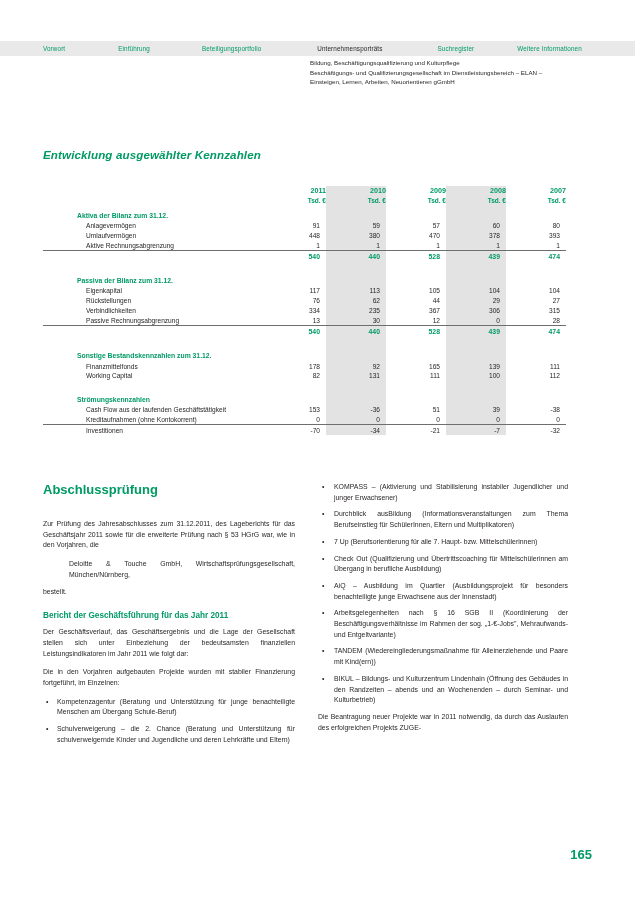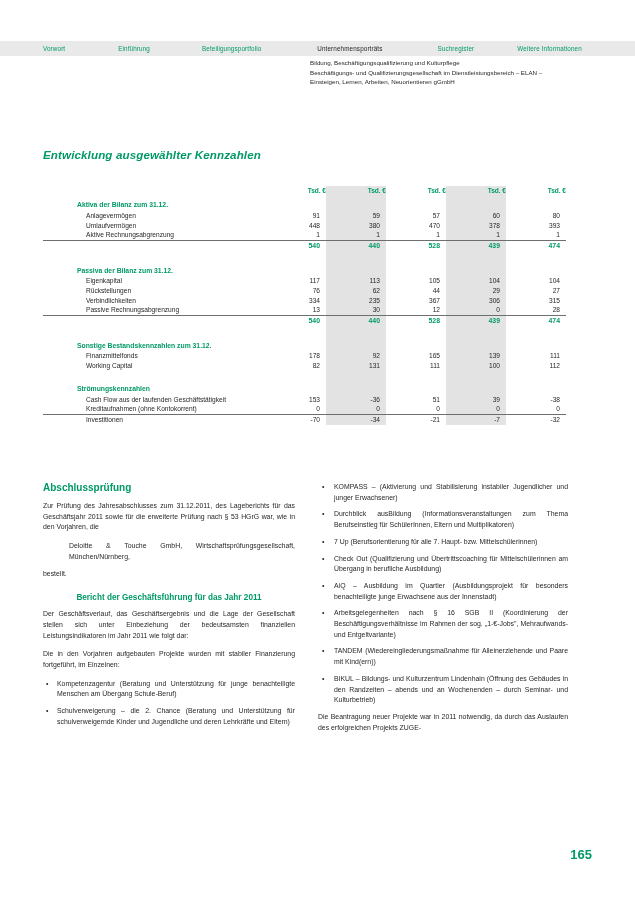--- a/index.html
+++ b/index.html
@@ -135,42 +135,41 @@
     left: 43px;
     width: 252px;
   }
   .colright {
     position: absolute;
     top: 482px;
     left: 318px;
     width: 250px;
   }
   h3.sub {
-    font-size: 10px;
-    font-weight: bold;
-    color: #009a64;
-    margin: 0 0 8px 0;
+    font-size: 13px;
+    font-weight: bold;
+    color: #009a64;
+    margin: 0 0 22px 0;
   }
   p.body {
     font-size: 6.9px;
     line-height: 1.55;
     margin: 0 0 8px 0;
     text-align: justify;
     color: #231f20;
   }
   p.indent {
     margin-left: 26px;
     margin-bottom: 6px;
   }
   h3.sub2 {
     font-size: 8.2px;
     font-weight: bold;
     color: #009a64;
     margin: 14px 0 7px 0;
-    text-align: center;
   }
   ul.bullets {
     margin: 0;
     padding: 0;
     list-style: none;
   }
   ul.bullets li {
     font-size: 6.9px;
     line-height: 1.55;
     text-align: justify;
@@ -222,20 +221,28 @@
   <table class="kenn">
     <colgroup>
       <col class="c-label">
         <col class="c-num">
         <col class="c-num">
         <col class="c-num">
         <col class="c-num">
         <col class="c-num">
     </colgroup>
     <tbody id="tbody-kenn">
+        <tr class="hdr">
+          <td class="c-label"></td>
+          <td class="c-num">2011</td>
+          <td class="c-num colshade">2010</td>
+          <td class="c-num">2009</td>
+          <td class="c-num colshade">2008</td>
+          <td class="c-num">2007</td>
+        </tr>
         <tr class="hdr2">
           <td class="c-label"></td>
           <td class="c-num">Tsd. €</td>
           <td class="c-num colshade">Tsd. €</td>
           <td class="c-num">Tsd. €</td>
           <td class="c-num colshade">Tsd. €</td>
           <td class="c-num">Tsd. €</td>
         </tr>
         <tr class="section">
           <td class="c-label">Aktiva der Bilanz zum 31.12.</td>

